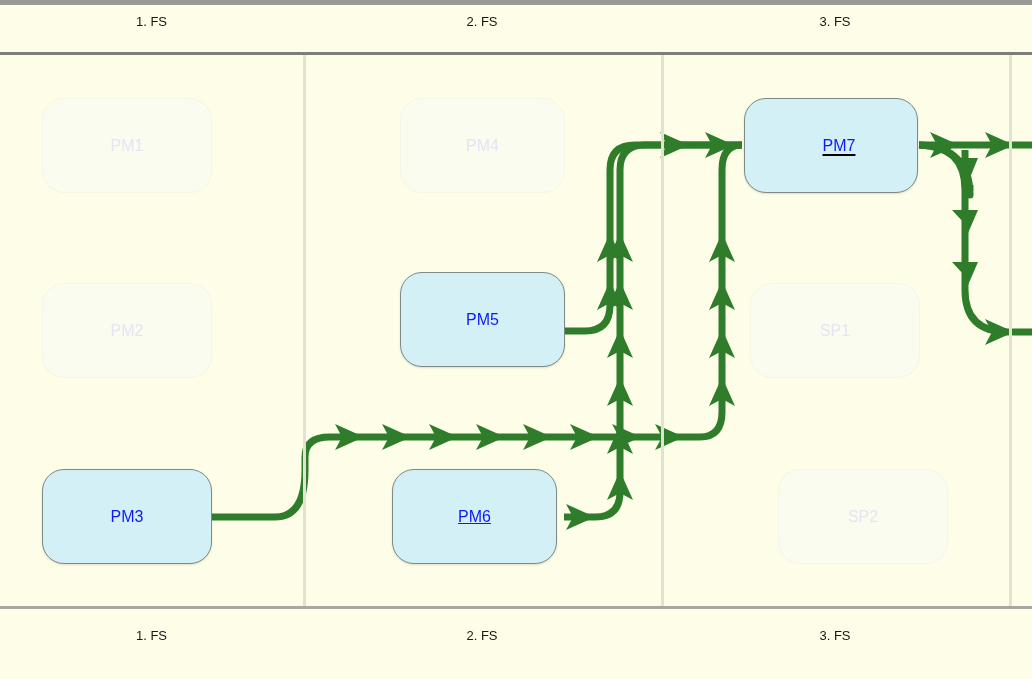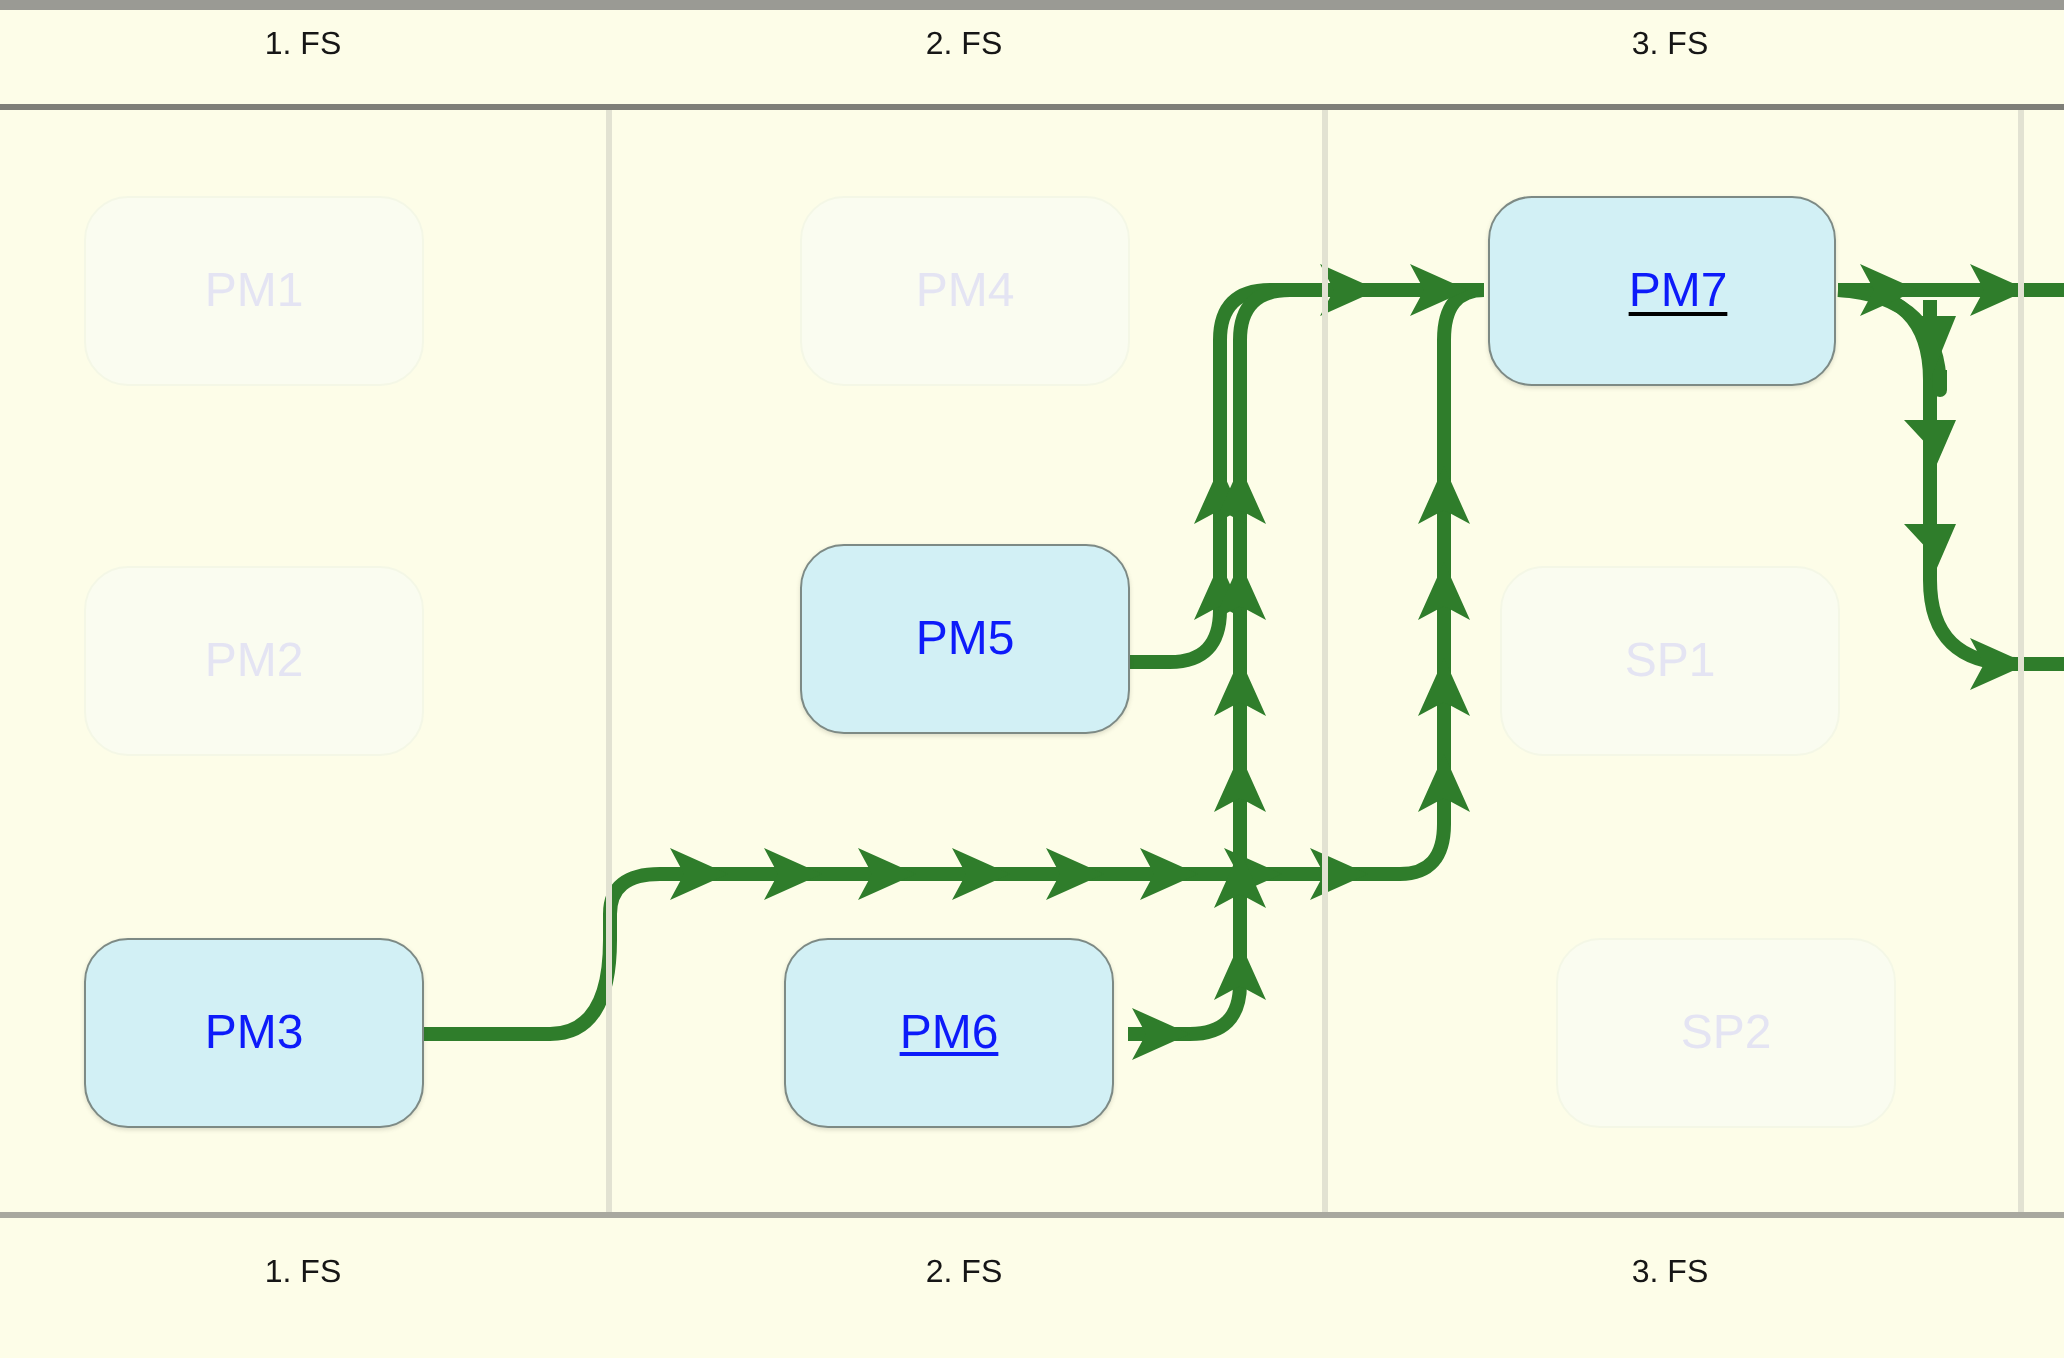--- a/index.html
+++ b/index.html
@@ -46,21 +46,21 @@
   }
   .footer-band {
     position: absolute;
     left: 0; top: 609px;
     width: 1032px; height: 70px;
     background: #fdfde8;
   }
   .lane-label {
     position: absolute;
     text-align: center;
-    font-size: 16px;
+    font-size: 13px;
     color: #161616;
     font-family: "Liberation Sans", sans-serif;
     white-space: nowrap;
   }
   .lane-divider {
     position: absolute;
     top: 55px;
     width: 3px;
     height: 551px;
     background: #e2e2d2;
@@ -73,21 +73,21 @@
     background: #fdfde8;
   }
   
   .node {
     position: absolute;
     border-radius: 22px;
     box-sizing: border-box;
     display: flex;
     align-items: center;
     justify-content: center;
-    font-size: 24px;
+    font-size: 16px;
     font-family: "Liberation Sans", sans-serif;
   }
   .node.active {
     background: #d2f0f5;
     border: 1.4px solid #7d8a85;
     color: #0d1bfa;
     box-shadow: 0 1px 2px rgba(80,80,60,0.18);
   }
   .node.active .node-label {
     color: #0d1bfa;

